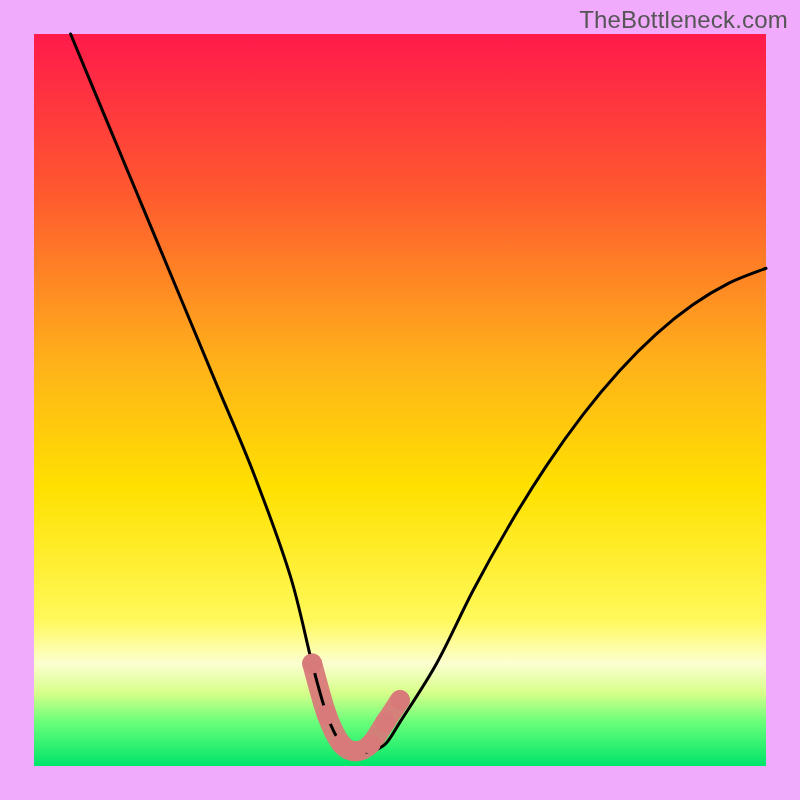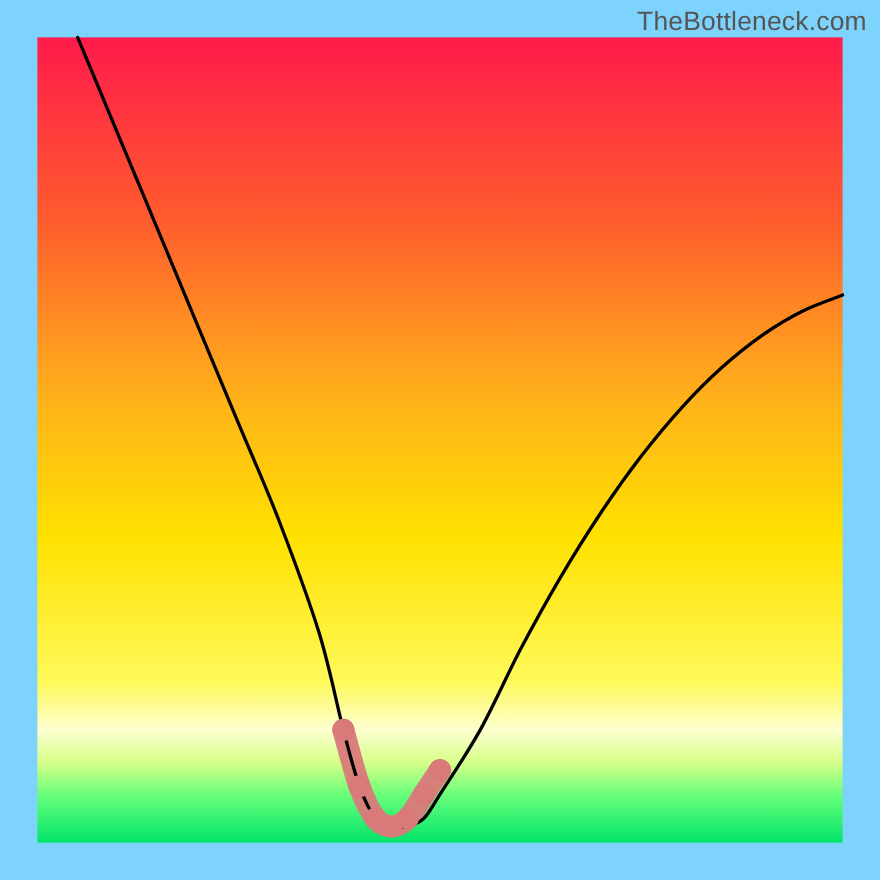--- a/index.html
+++ b/index.html
@@ -10,21 +10,21 @@
     background: #000;
     overflow: hidden;
     font-family: Arial, Helvetica, sans-serif;
   }
   .frame {
     position: absolute;
     top: 0;
     left: 0;
     width: 800px;
     height: 800px;
-    background: #7dd3fc;
+    background: #f0abfc;
   }
   .plot {
     position: absolute;
     top: 34px;
     left: 34px;
     width: 732px;
     height: 732px;
     
   }
   .watermark {

